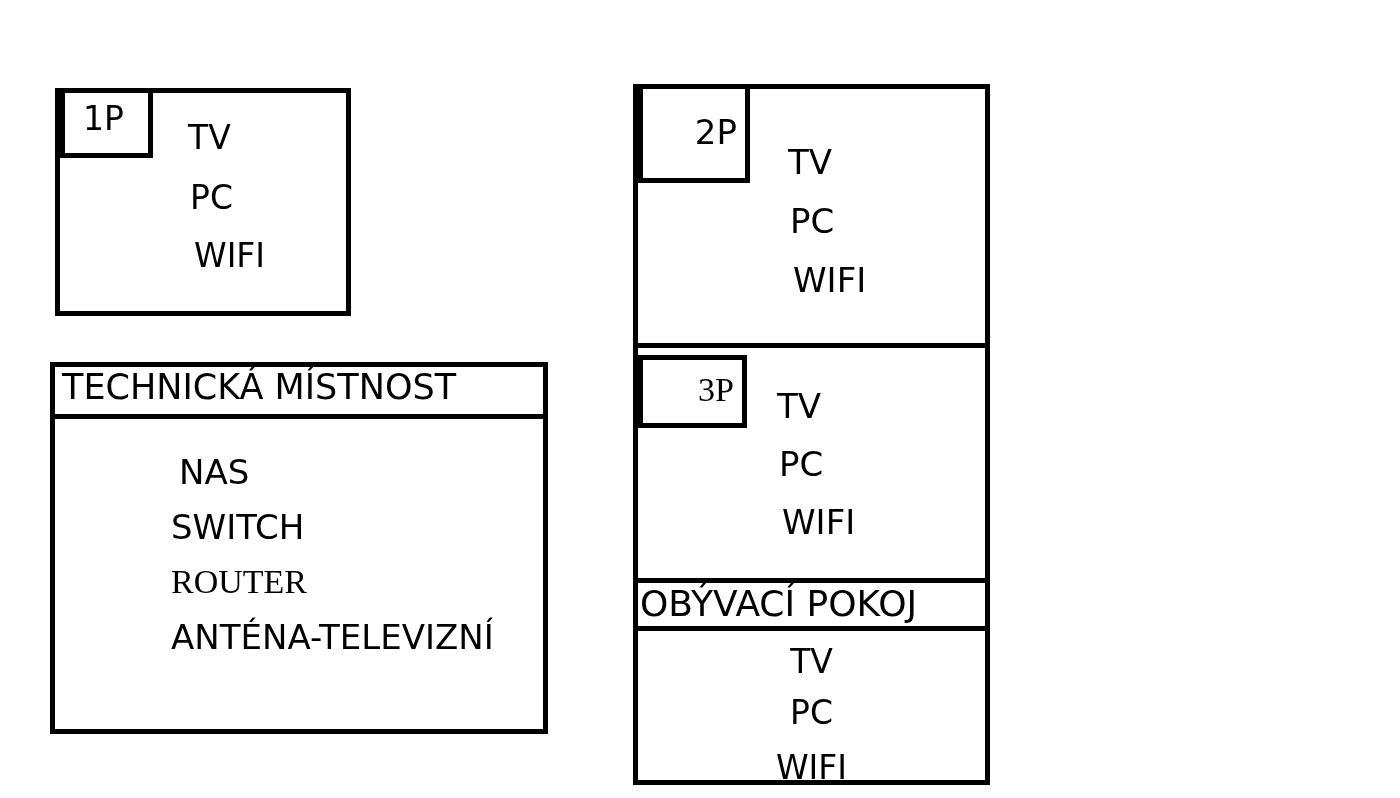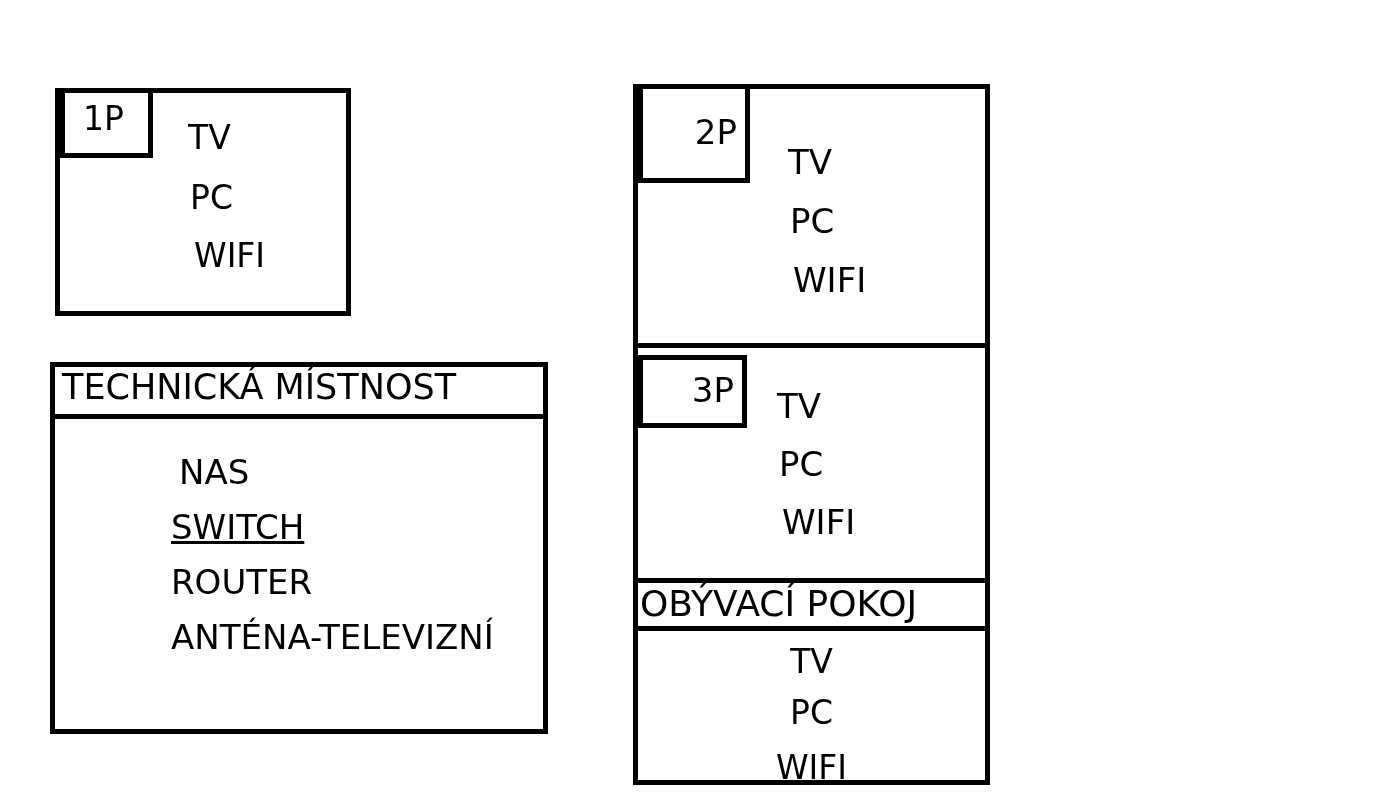--- a/index.html
+++ b/index.html
@@ -76,22 +76,22 @@
   #devices-1p .d0 { margin-left: 0px;  margin-bottom: 27px; }
   #devices-1p .d1 { margin-left: 2px;  margin-bottom: 25px; }
   #devices-1p .d2 { margin-left: 6px; }
 
   
   #box-tech { left: 50px; top: 362px; width: 498px; height: 372px; }
   #band-tech { left: 0px; top: 0px; width: 488px; height: 52px;
                font-size: 35px; padding-left: 7px; }
   #devices-tech { left: 116px; top: 88px; font-size: 34px; line-height: 1.0; }
   #devices-tech .d0 { margin-bottom: 21px; margin-left: 8px; }
-  #devices-tech .d1 { margin-bottom: 21px; text-decoration: underline; }
-  #devices-tech .d2 { margin-bottom: 21px; }
+  #devices-tech .d1 { margin-bottom: 21px; }
+  #devices-tech .d2 { margin-bottom: 21px; font-family: Liberation Serif, serif; }
 
   
 
   
   #box-right { left: 633px; top: 84px; width: 357px; height: 701px; }
 
   
   #tab-2p { left: 0px; top: -5px; width: 112px; height: 99px;
             font-size: 34px; padding: 0 8px 4px 0; }
   #devices-2p { left: 150px; top: 56px; font-size: 34px; line-height: 1.0; }
@@ -104,21 +104,21 @@
     left: -5px;
     width: 357px;
     height: 5px;
     background: #000000;
   }
   #div-2p3p { top: 254px; }
   #div-3p-living { top: 489px; }
 
   
   #tab-3p { left: 0px; top: 266px; width: 109px; height: 73px;
-            font-size: 34px; padding: 0 8px 3px 0; }
+            font-size: 34px; padding: 0 8px 3px 0; font-family: Liberation Serif, serif; }
   #devices-3p { left: 139px; top: 300px; font-size: 34px; line-height: 1.0; }
   #devices-3p .d0 { margin-left: 0px;  margin-bottom: 24px; }
   #devices-3p .d1 { margin-left: 2px;  margin-bottom: 24px; }
   #devices-3p .d2 { margin-left: 5px; }
 
   
   #band-living { left: 0px; top: 494px; width: 347px; height: 48px;
                  font-size: 36px; padding-left: 2px; }
   #devices-living { left: 0px; top: 556px; width: 347px;
                     font-size: 33px; line-height: 1.0; text-align: center; }

